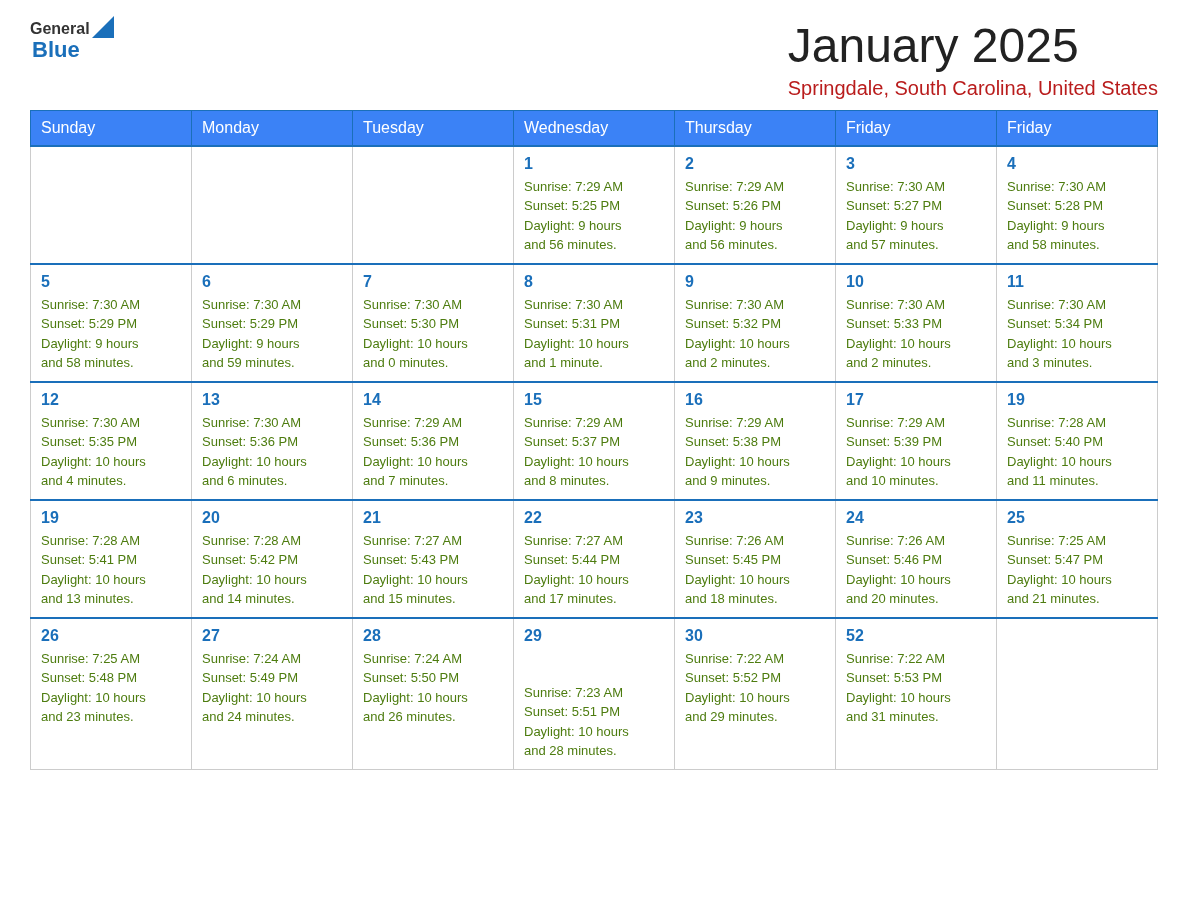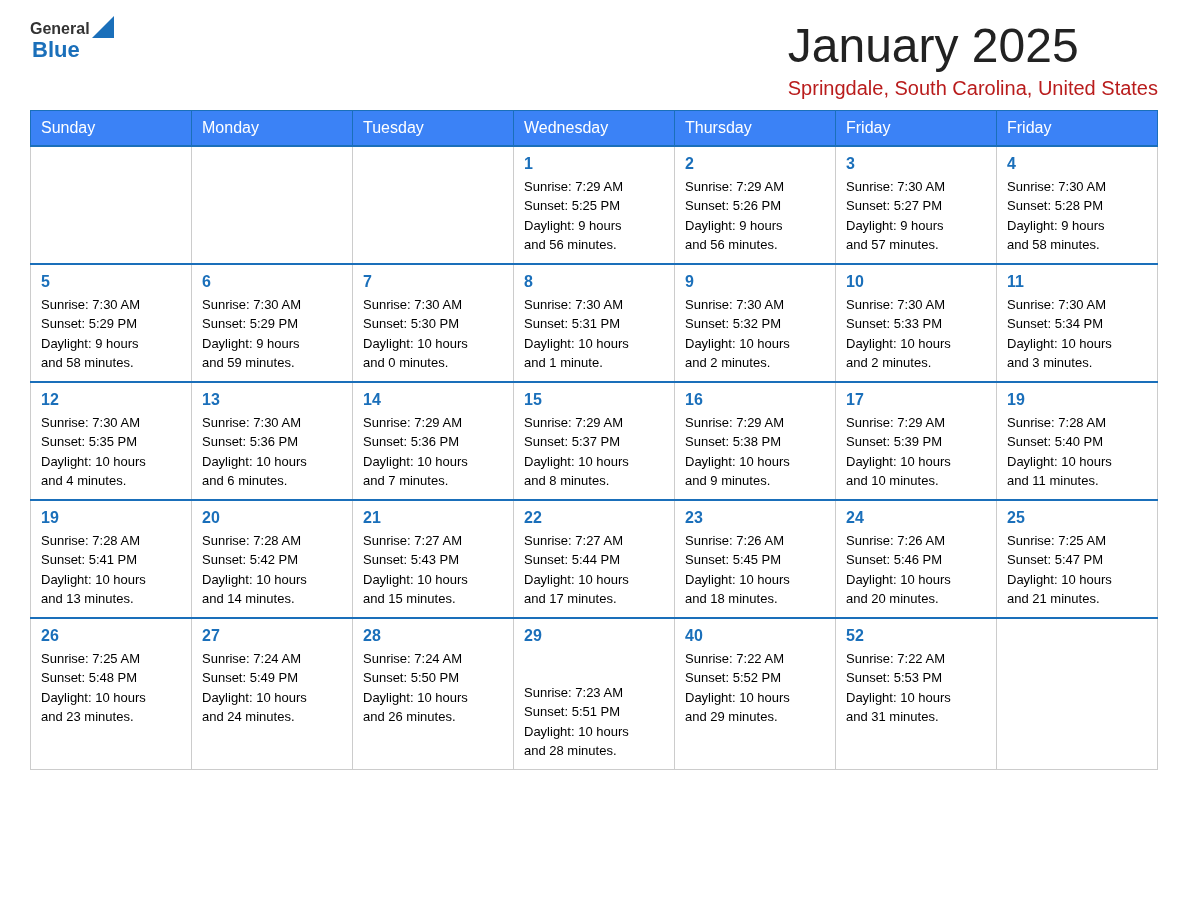--- a/index.html
+++ b/index.html
@@ -68,21 +68,21 @@
       height: 110px;
     }
     .day-number {
       font-size: 16px;
       color: #1a6fba;
       font-weight: bold;
       margin-bottom: 4px;
     }
     .day-info {
       font-size: 13px;
-      color: #000000;
+      color: #4d7c0f;
       line-height: 1.5;
     }
     .empty-cell {
       background: #fff;
     }
     .calendar tbody tr td {
       border-top: 2px solid #1a6fba;
     }
     .calendar tbody tr td:not(:first-child) {
       border-top: 2px solid #1a6fba;
@@ -334,21 +334,21 @@
 and 26 minutes.</div>
         </td>
         <td>
           <div class="day-number">29</div>
           <div class="day-info" style="white-space: pre-line; margin-top: 38px;">Sunrise: 7:23 AM
 Sunset: 5:51 PM
 Daylight: 10 hours
 and 28 minutes.</div>
         </td>
         <td>
-          <div class="day-number">40</div>
+          <div class="day-number">30</div>
           <div class="day-info" style="white-space: pre-line;">Sunrise: 7:22 AM
 Sunset: 5:52 PM
 Daylight: 10 hours
 and 29 minutes.</div>
         </td>
         <td>
           <div class="day-number">52</div>
           <div class="day-info" style="white-space: pre-line;">Sunrise: 7:22 AM
 Sunset: 5:53 PM
 Daylight: 10 hours

